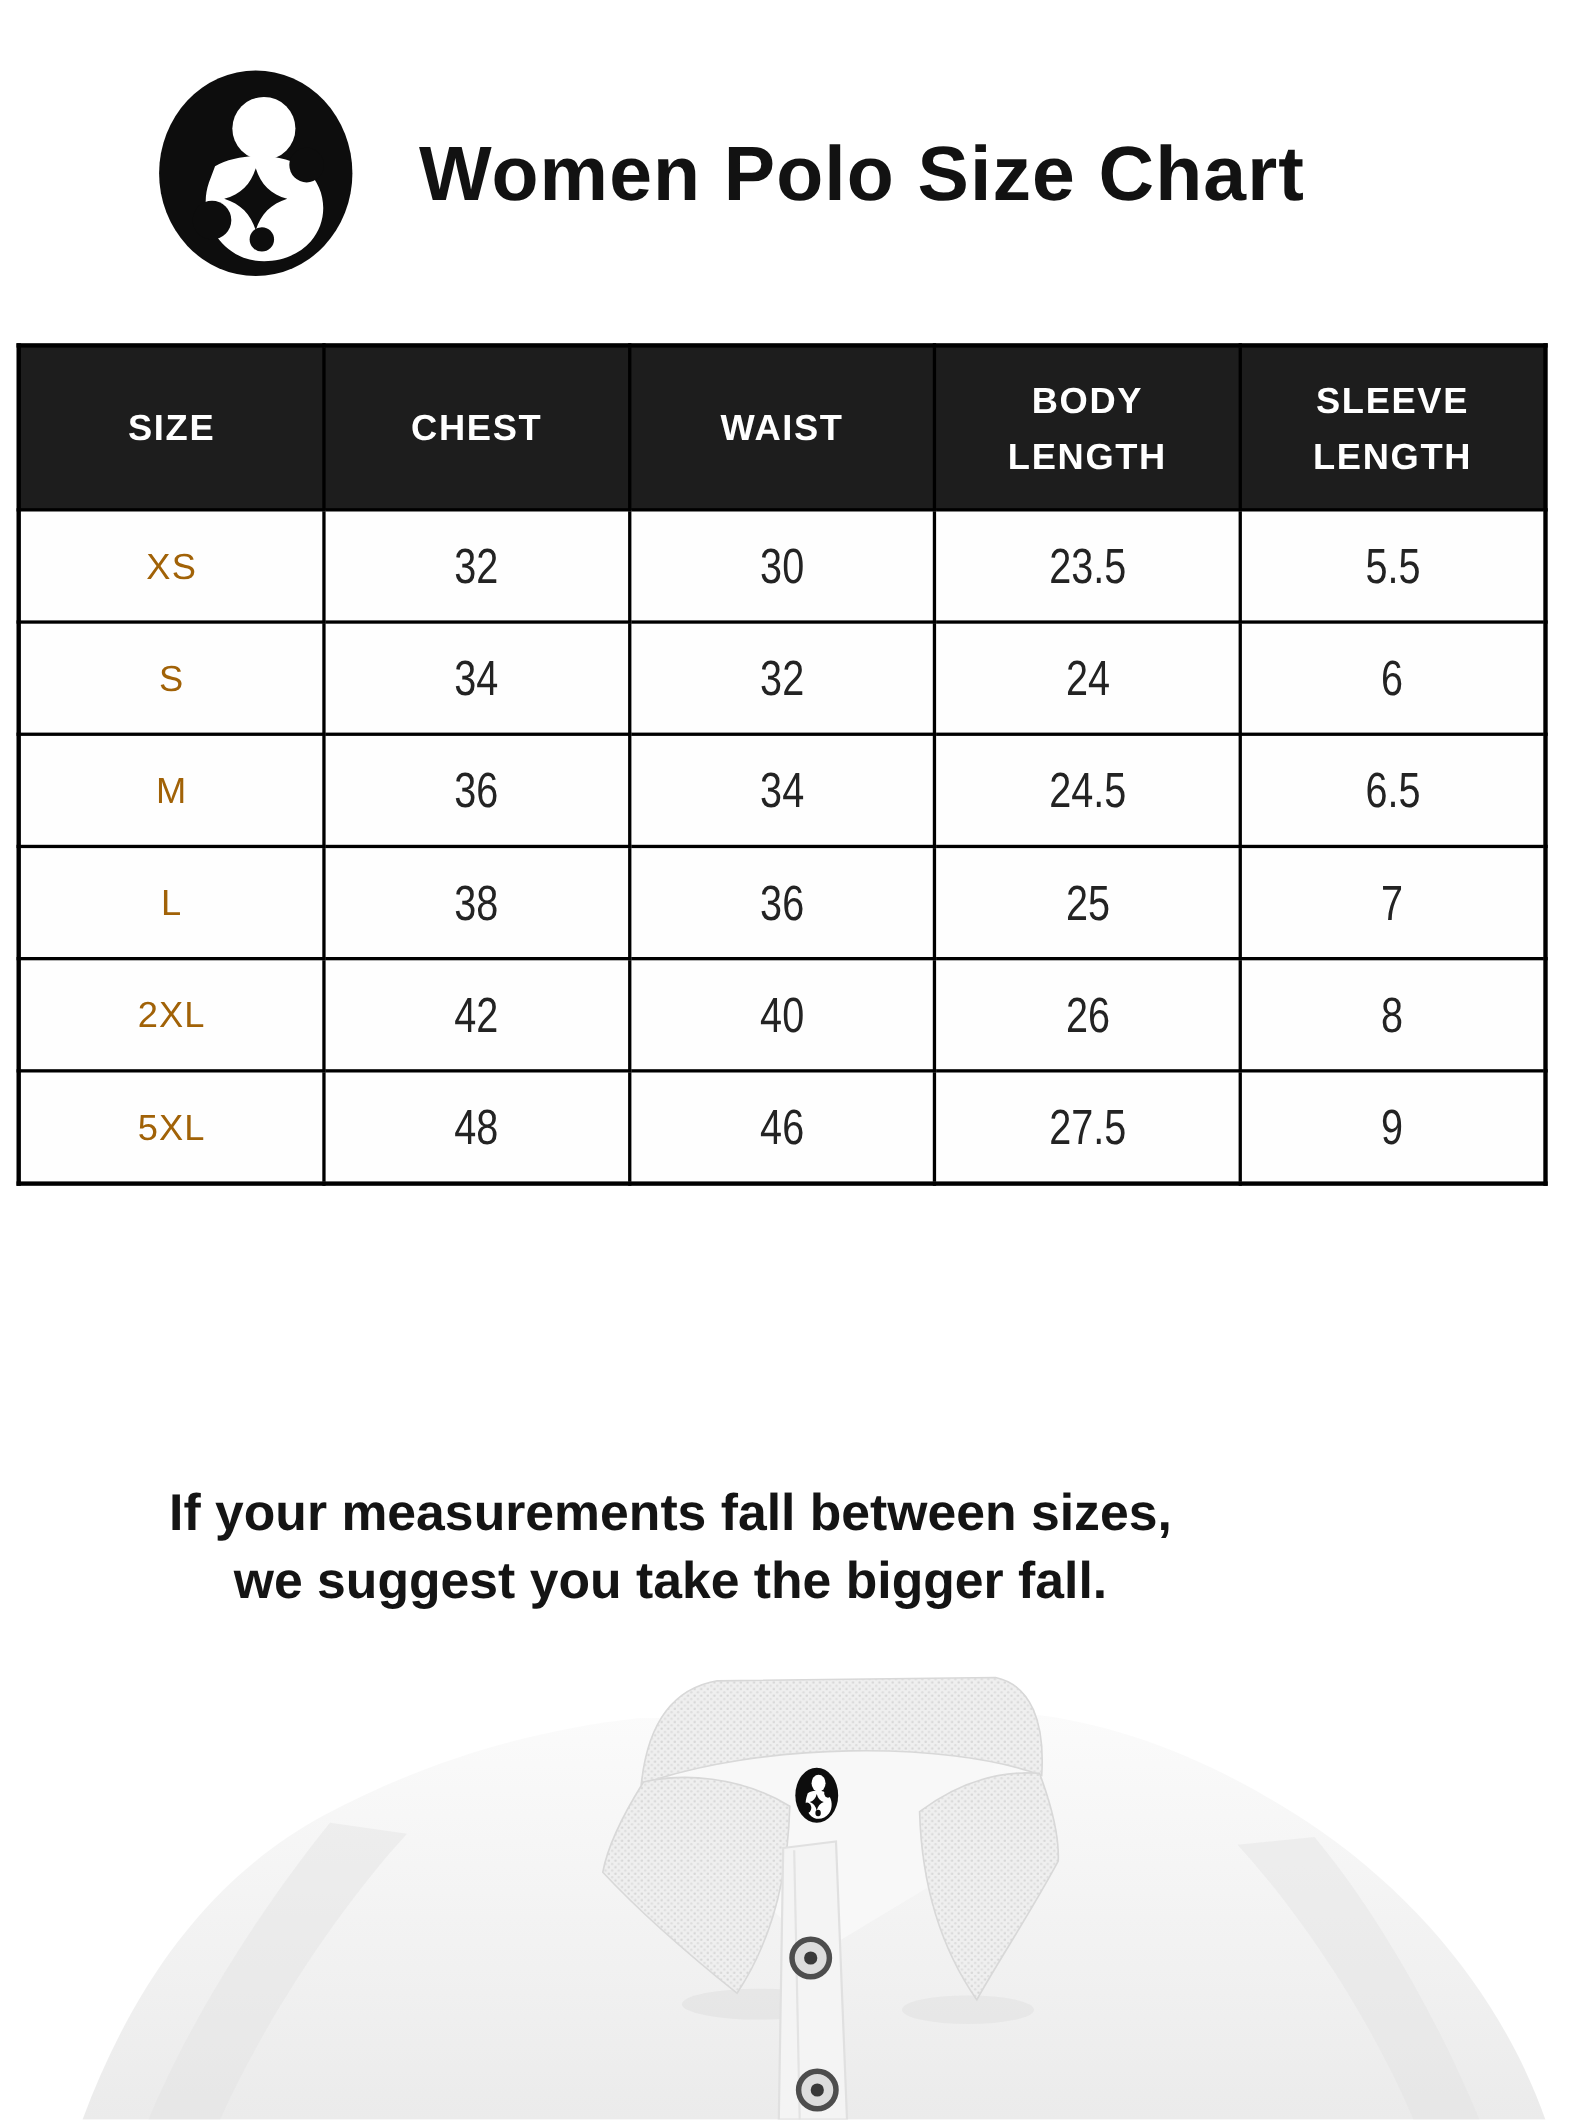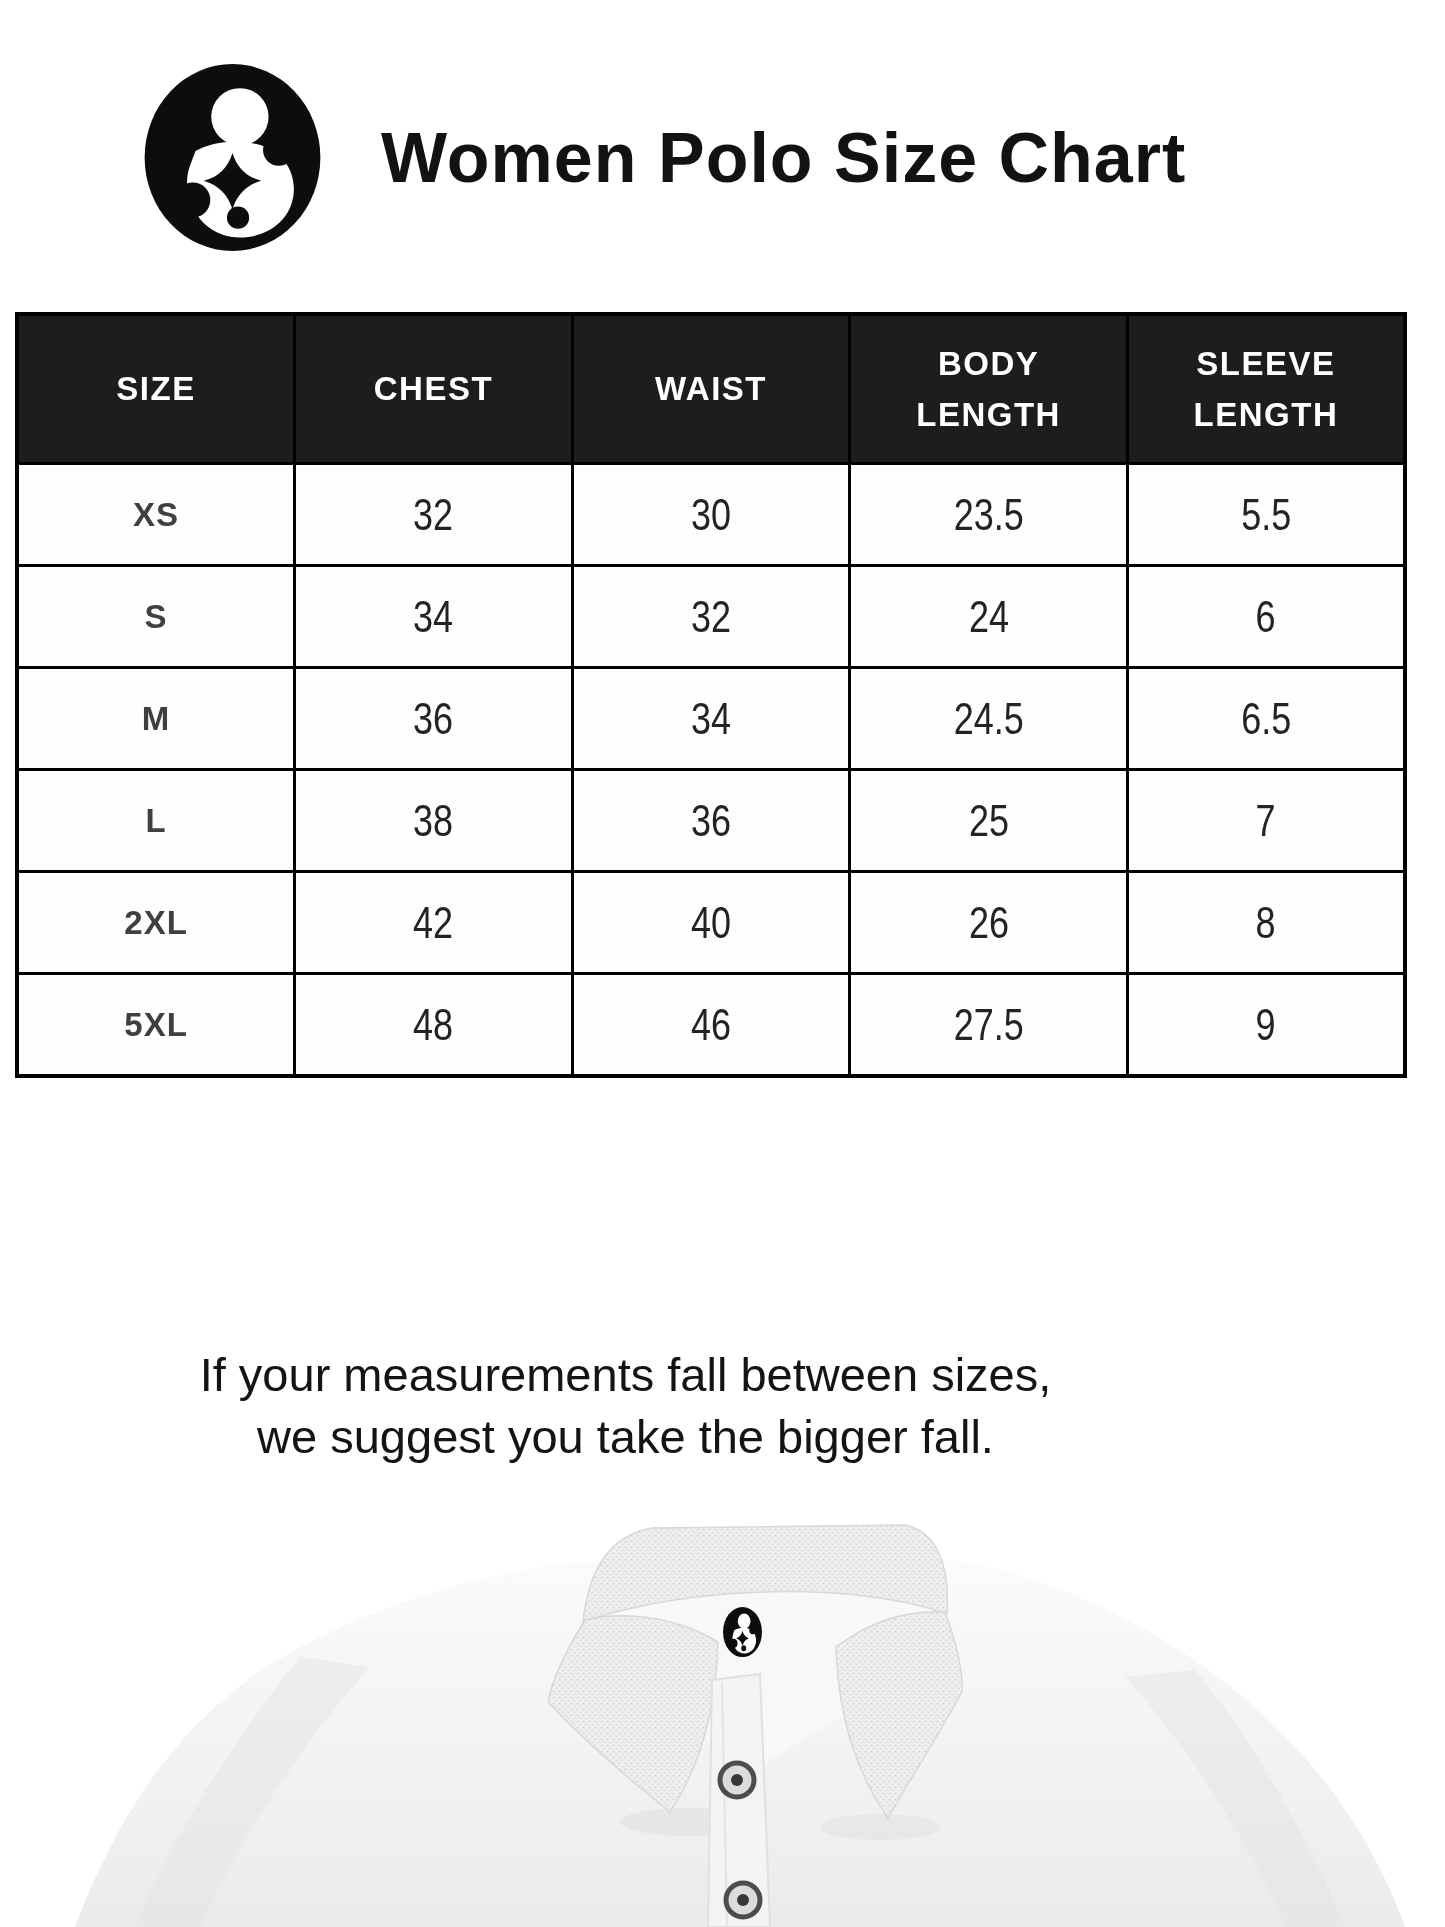--- a/index.html
+++ b/index.html
@@ -24,28 +24,28 @@
   }
   .size-table th{
     height:146px;background:#1d1d1d;color:#ffffff;
     font-size:33px;font-weight:700;letter-spacing:1.5px;line-height:1.55;
     border:3px solid #000;text-align:center;vertical-align:middle;padding:0 42px;
   }
   .size-table td{
     height:99px;border:3px solid #000;text-align:center;vertical-align:middle;
     background:#fefefe;padding:0;
   }
-  .size-table td.size-cell{font-size:33px;font-weight:700;letter-spacing:1px;color:#404040;text-align:center;}
+  .size-table td.size-cell{font-size:33px;font-weight:400;letter-spacing:1px;color:#a16207;text-align:center;}
   .size-table td .val{
     display:inline-block;transform:scaleX(0.8);font-size:45px;font-weight:400;color:#232323;
   }
   
   .fit-note{
     position:absolute;top:1344px;left:0;width:1219px;text-align:center;
-    font-size:47px;font-weight:400;line-height:1.32;color:#141414;padding-left:16px;
+    font-size:47px;font-weight:700;line-height:1.32;color:#141414;
   }
   
   .polo-wrap{position:absolute;top:1522px;left:0;width:1445px;height:405px;}
   .hidden-defs{position:absolute;width:0;height:0;}
 </style>
 </head>
 <body>
 
 <svg class="hidden-defs" aria-hidden="true">
   <defs>

